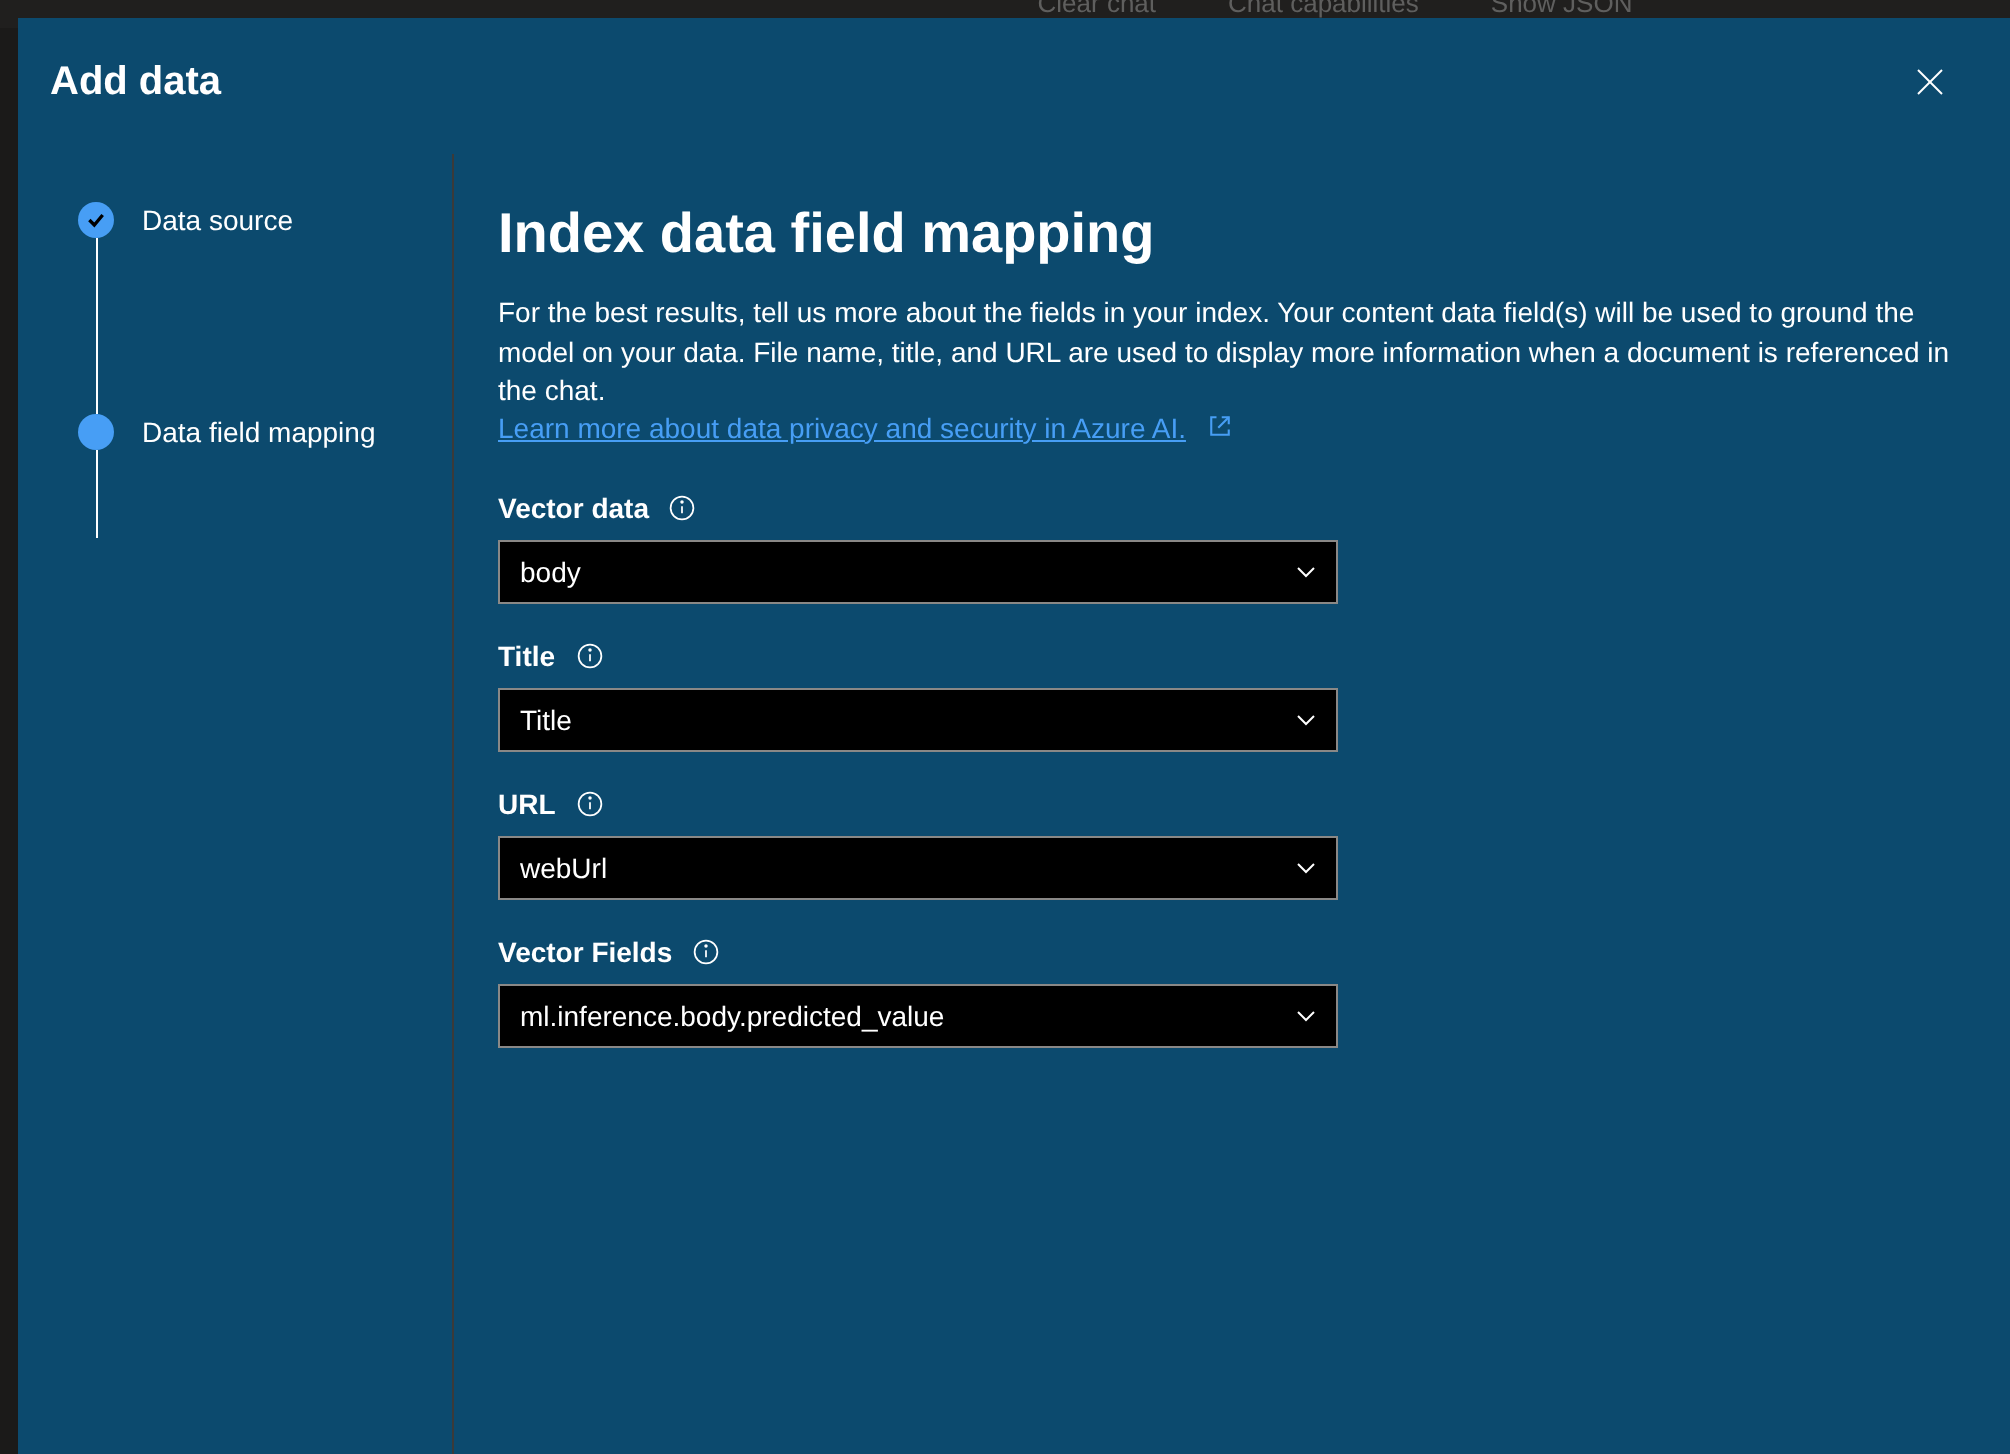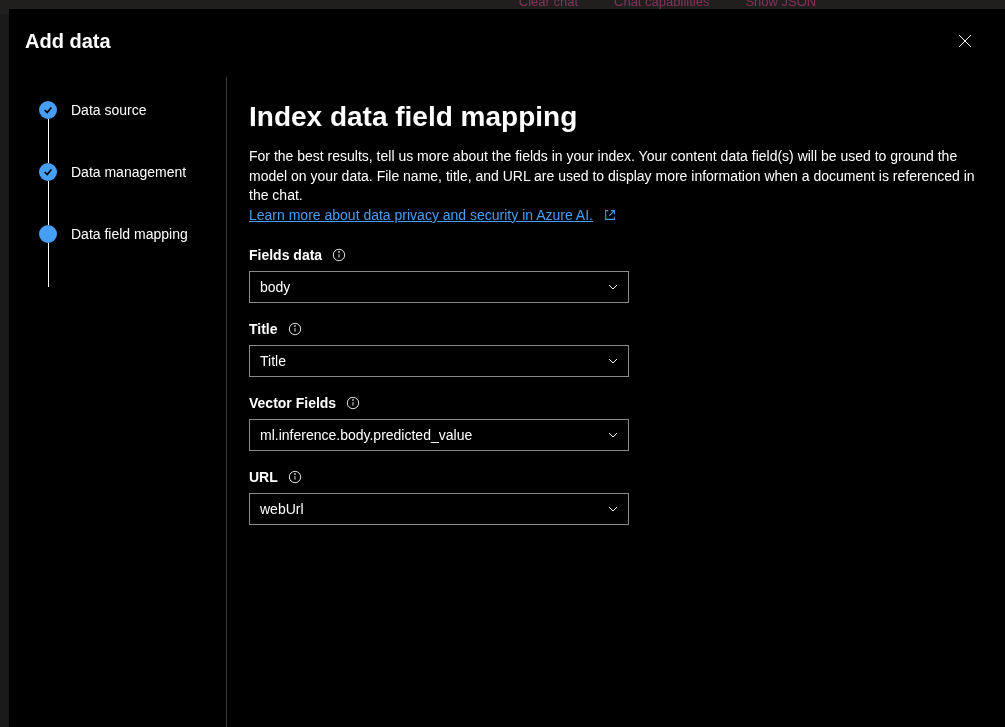--- a/index.html
+++ b/index.html
@@ -20,40 +20,40 @@
       position: absolute;
       top: 0;
       left: 0;
       right: 0;
       height: 14px;
       background: #252423;
       display: flex;
       align-items: flex-start;
       justify-content: center;
       gap: 20px;
-      color: #ec4899;
+      color: #a3a3a3;
       font-size: 13px;
       opacity: 0.5;
       overflow: hidden;
     }
     .bg-item {
       display: flex;
       align-items: center;
       gap: 6px;
       padding: 0 8px;
       position: relative;
       top: -6px;
     }
     .modal {
       position: absolute;
       top: 9px;
       left: 9px;
       right: 0;
       bottom: 0;
-      background: #000000;
+      background: #0c4a6e;
       display: flex;
       flex-direction: column;
     }
     .modal-header {
       display: flex;
       justify-content: space-between;
       align-items: center;
       padding: 16px 24px 20px 16px;
     }
     .modal-title {
@@ -143,21 +143,20 @@
       font-size: 14px;
       color: #ffffff;
       line-height: 1.4;
       max-width: 760px;
     }
     .learn-more {
       font-size: 14px;
       color: #479ef5;
       text-decoration: underline;
       display: inline-flex;
-      align-items: center;
       gap: 10px;
       margin-bottom: 24px;
     }
     .external-icon {
       width: 14px;
       height: 14px;
     }
     .form-group {
       margin-bottom: 18px;
     }
@@ -171,21 +170,21 @@
       margin-bottom: 8px;
     }
     .info-icon {
       width: 14px;
       height: 14px;
       color: #ffffff;
       cursor: pointer;
     }
     .select-wrapper {
       position: relative;
-      width: 380px;
+      width: 420px;
     }
     .select {
       width: 100%;
       height: 32px;
       background: #000000;
       border: 1px solid #8a8886;
       color: #ffffff;
       padding: 0 32px 0 10px;
       font-size: 14px;
       cursor: pointer;
@@ -233,28 +232,20 @@
         <div class="step">
           <div class="step-indicator completed">
             <svg class="checkmark" viewBox="0 0 12 12" fill="none" stroke="#000" stroke-width="2">
               <polyline points="2,6 5,9 10,3"></polyline>
             </svg>
           </div>
           <span class="step-label">Data source</span>
         </div>
         <div class="step-connector"></div>
 
-        <div class="step">
-          <div class="step-indicator completed">
-            <svg class="checkmark" viewBox="0 0 12 12" fill="none" stroke="#000" stroke-width="2">
-              <polyline points="2,6 5,9 10,3"></polyline>
-            </svg>
-          </div>
-          <span class="step-label">Data management</span>
-        </div>
         <div class="step-connector"></div>
 
         <div class="step">
           <div class="step-indicator current"></div>
           <span class="step-label">Data field mapping</span>
         </div>
         <div class="step-connector"></div>
 
       </div>
     </nav>
@@ -266,21 +257,21 @@
         <span>Learn more about data privacy and security in Azure AI.</span>
         <svg class="external-icon" viewBox="0 0 16 16" fill="none" stroke="#479ef5" stroke-width="1.2">
           <path d="M6 3 H3 V13 H13 V10"></path>
           <path d="M9 3 H13 V7"></path>
           <line x1="13" y1="3" x2="7" y2="9"></line>
         </svg>
       </a>
 
       <div class="form-group">
         <label class="form-label">
-          <span>Fields data</span>
+          <span>Vector data</span>
           <svg class="info-icon" viewBox="0 0 16 16" fill="none" stroke="currentColor" stroke-width="1">
             <circle cx="8" cy="8" r="6.5"></circle>
             <line x1="8" y1="7" x2="8" y2="11"></line>
             <circle cx="8" cy="4.5" r="0.5" fill="currentColor"></circle>
           </svg>
         </label>
         <div class="select-wrapper">
           <input class="select" readonly="" value="body" style="">
           <svg class="select-chevron" width="12" height="12" viewBox="0 0 12 12" fill="none" stroke="currentColor" stroke-width="1">
             <polyline points="2,4 6,8 10,4"></polyline>
@@ -301,46 +292,46 @@
         <div class="select-wrapper">
           <input class="select" readonly="" value="Title" style="">
           <svg class="select-chevron" width="12" height="12" viewBox="0 0 12 12" fill="none" stroke="currentColor" stroke-width="1">
             <polyline points="2,4 6,8 10,4"></polyline>
           </svg>
         </div>
       </div>
 
       <div class="form-group">
         <label class="form-label">
+          <span>URL</span>
+          <svg class="info-icon" viewBox="0 0 16 16" fill="none" stroke="currentColor" stroke-width="1">
+            <circle cx="8" cy="8" r="6.5"></circle>
+            <line x1="8" y1="7" x2="8" y2="11"></line>
+            <circle cx="8" cy="4.5" r="0.5" fill="currentColor"></circle>
+          </svg>
+        </label>
+        <div class="select-wrapper">
+          <input class="select" readonly="" value="webUrl" style="">
+          <svg class="select-chevron" width="12" height="12" viewBox="0 0 12 12" fill="none" stroke="currentColor" stroke-width="1">
+            <polyline points="2,4 6,8 10,4"></polyline>
+          </svg>
+        </div>
+      </div>
+
+      <div class="form-group">
+        <label class="form-label">
           <span>Vector Fields</span>
           <svg class="info-icon" viewBox="0 0 16 16" fill="none" stroke="currentColor" stroke-width="1">
             <circle cx="8" cy="8" r="6.5"></circle>
             <line x1="8" y1="7" x2="8" y2="11"></line>
             <circle cx="8" cy="4.5" r="0.5" fill="currentColor"></circle>
           </svg>
         </label>
         <div class="select-wrapper">
           <input class="select" readonly="" value="ml.inference.body.predicted_value" style="">
           <svg class="select-chevron" width="12" height="12" viewBox="0 0 12 12" fill="none" stroke="currentColor" stroke-width="1">
             <polyline points="2,4 6,8 10,4"></polyline>
           </svg>
         </div>
       </div>
-
-      <div class="form-group">
-        <label class="form-label">
-          <span>URL</span>
-          <svg class="info-icon" viewBox="0 0 16 16" fill="none" stroke="currentColor" stroke-width="1">
-            <circle cx="8" cy="8" r="6.5"></circle>
-            <line x1="8" y1="7" x2="8" y2="11"></line>
-            <circle cx="8" cy="4.5" r="0.5" fill="currentColor"></circle>
-          </svg>
-        </label>
-        <div class="select-wrapper">
-          <input class="select" readonly="" value="webUrl" style="">
-          <svg class="select-chevron" width="12" height="12" viewBox="0 0 12 12" fill="none" stroke="currentColor" stroke-width="1">
-            <polyline points="2,4 6,8 10,4"></polyline>
-          </svg>
-        </div>
-      </div>
     </main>
   </div>
 </div>
 
 </body></html>

